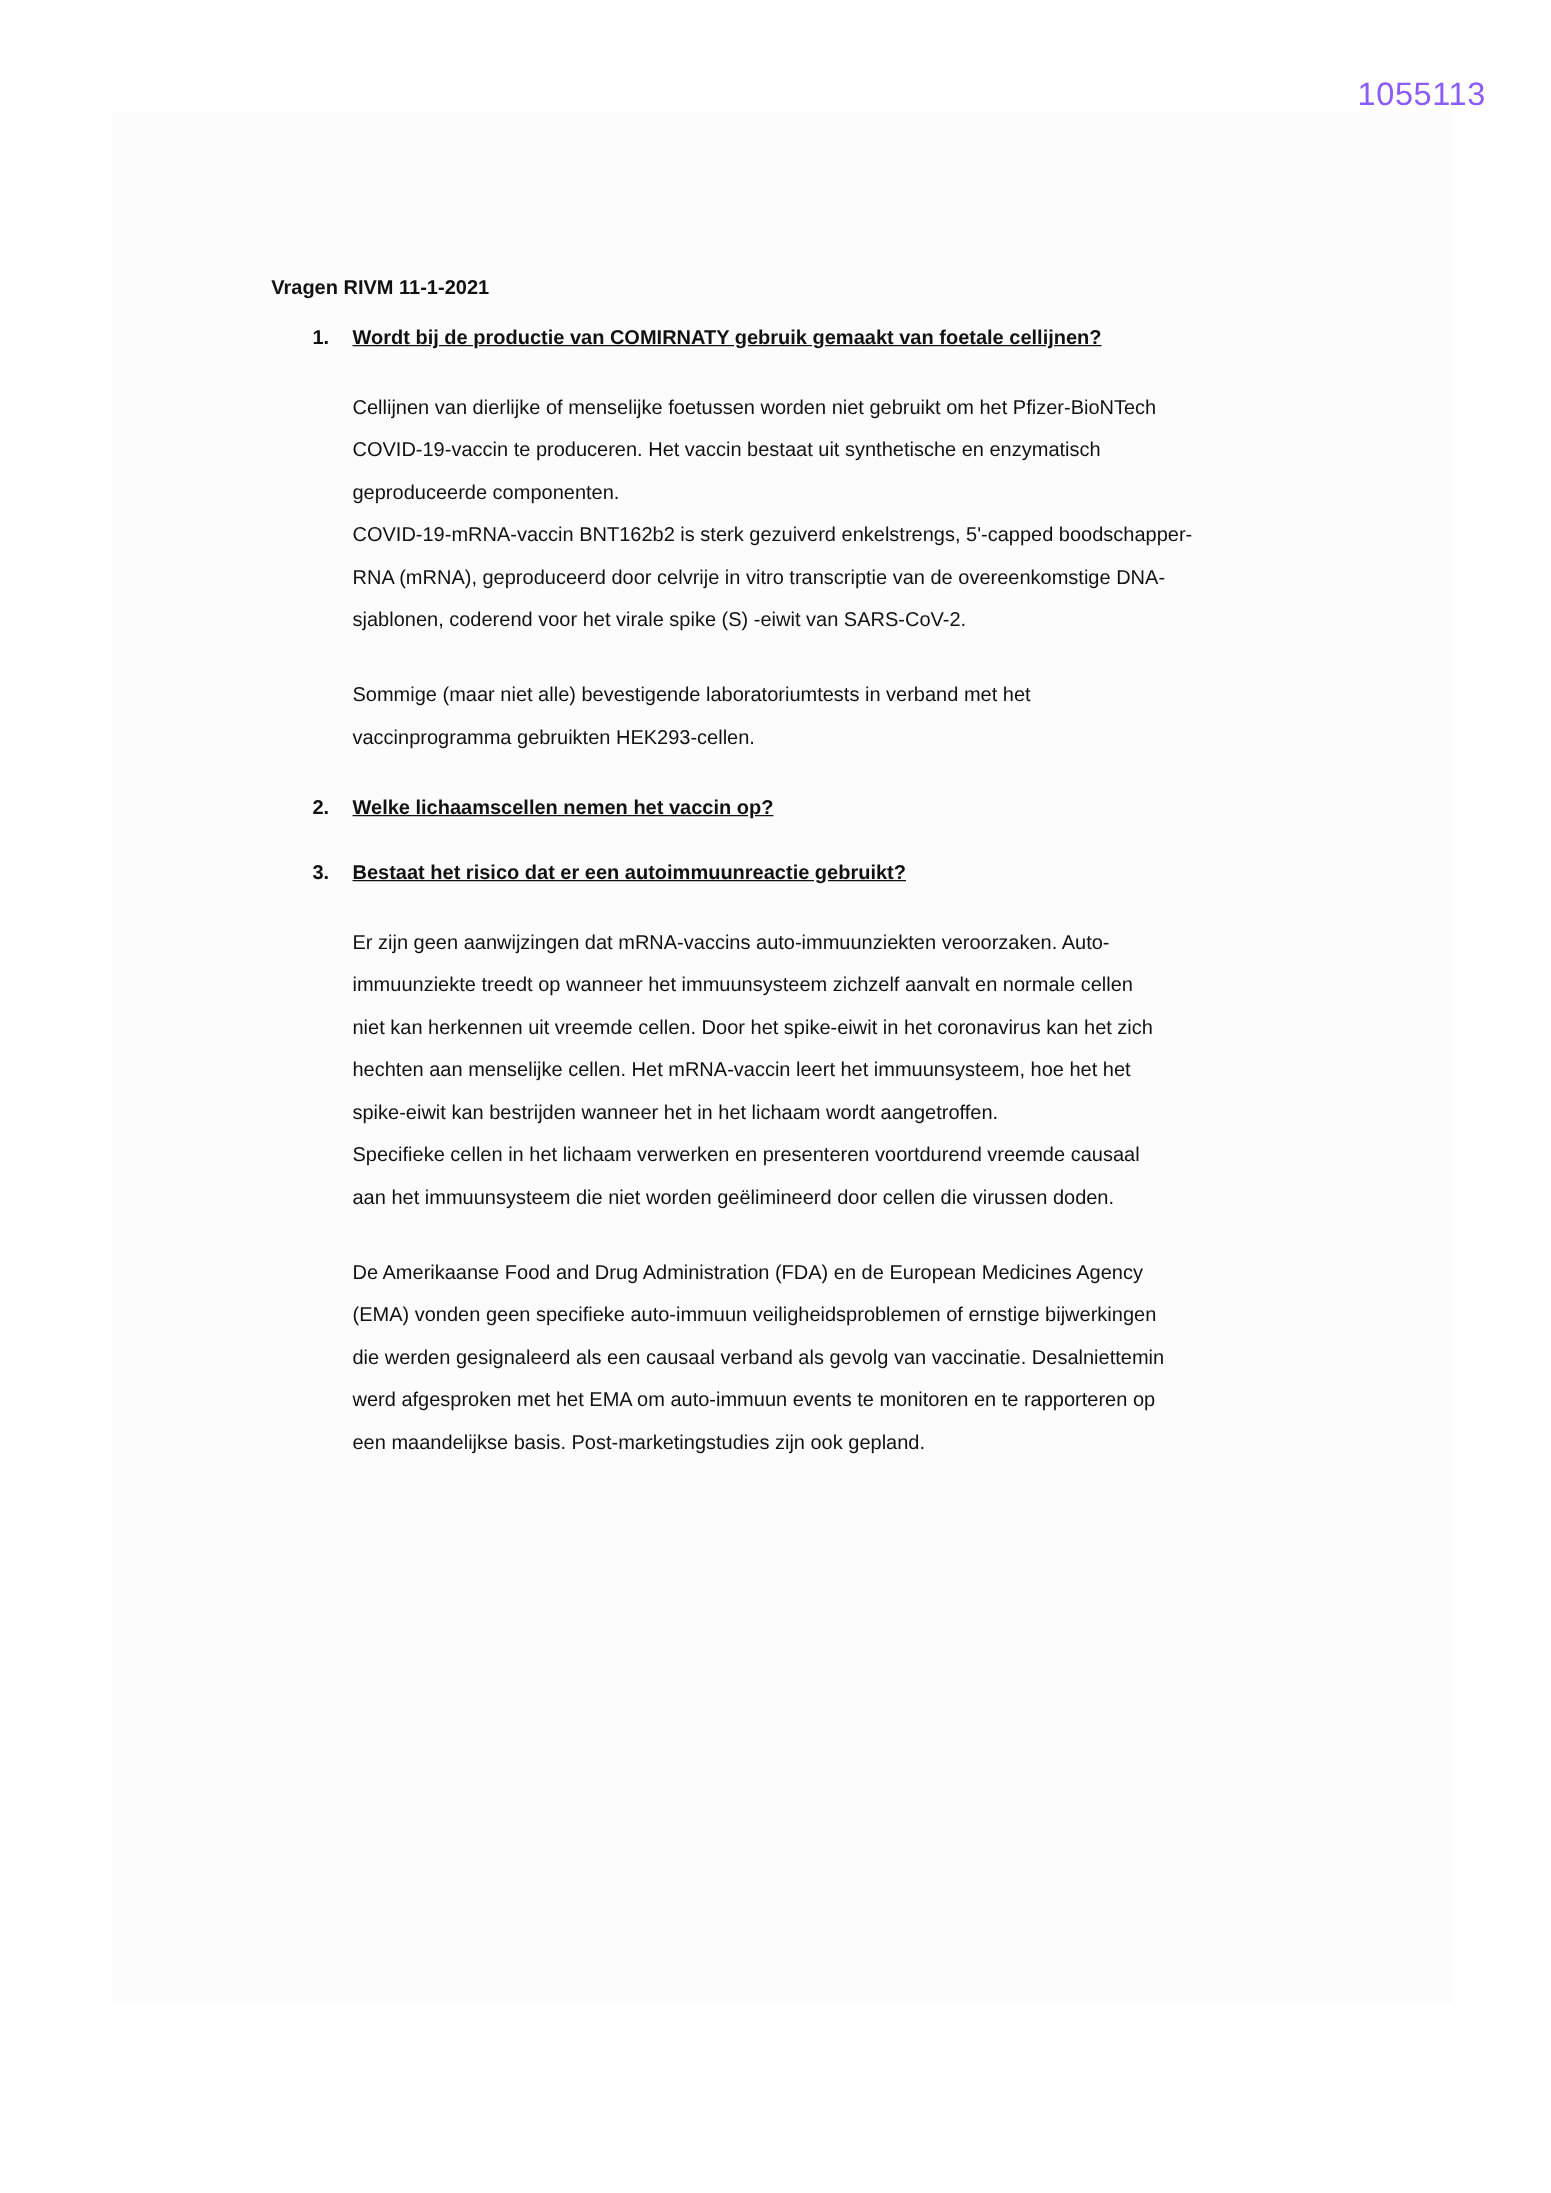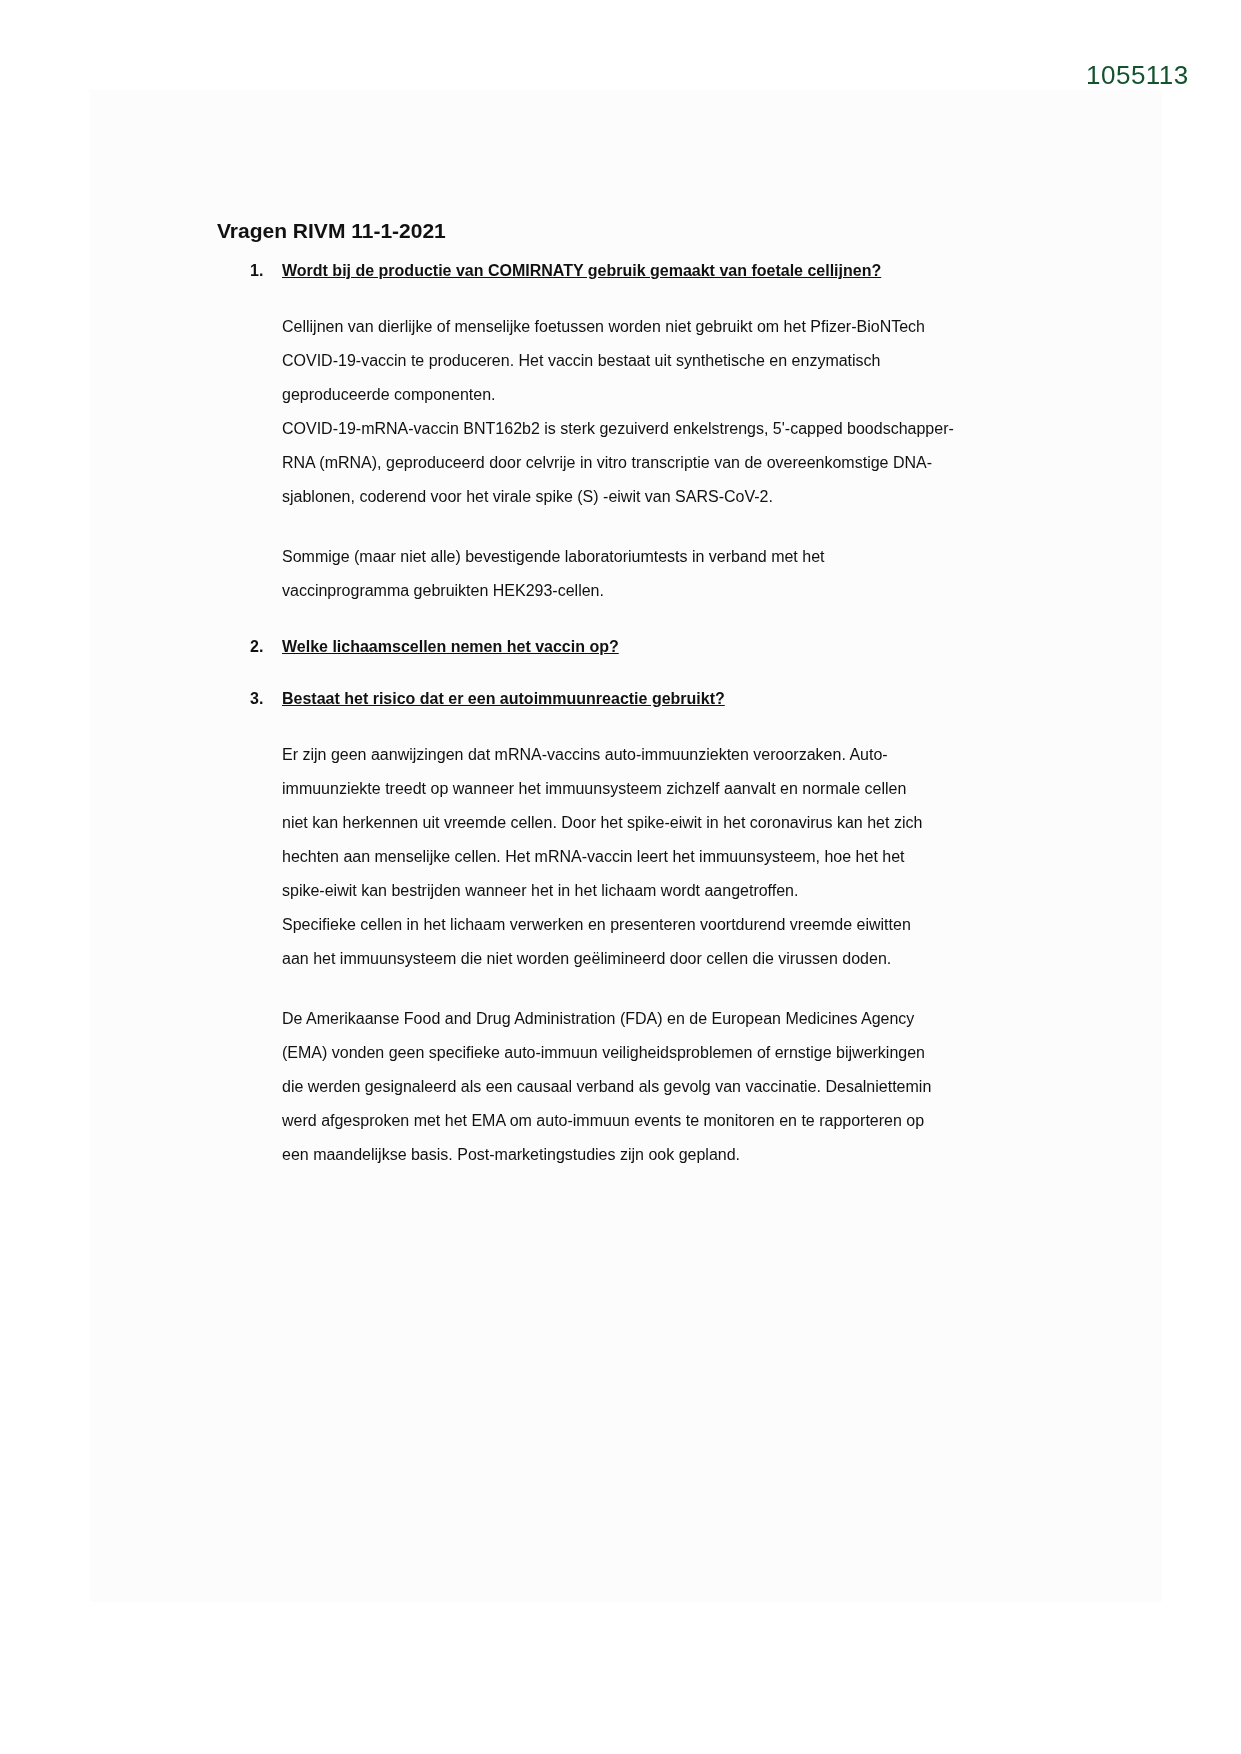--- a/index.html
+++ b/index.html
@@ -22,34 +22,34 @@
       width: 1072px;
       height: 1512px;
       background: #fcfcfc;
     }
     .doc-number {
       position: absolute;
       top: 60px;
       left: 1086px;
       font-family: "Liberation Sans", sans-serif;
       font-size: 26px;
-      color: #14532d;
+      color: #8b5cf6;
       letter-spacing: 0.5px;
     }
     .content {
       position: absolute;
       left: 217px;
       top: 218px;
       width: 820px;
       font-size: 16px;
       line-height: 26px;
     }
     .doc-title {
       font-weight: bold;
-      font-size: 21px;
+      font-size: 16px;
       margin: 0 0 14px 0;
       line-height: 26px;
     }
     .question {
       display: flex;
       font-weight: bold;
       line-height: 26px;
       margin: 0 0 26px 0;
     }
     .q-num {
@@ -117,21 +117,21 @@
     <div class="question">
       <span class="q-num">3.</span>
       <span class="q-text">Bestaat het risico dat er een autoimmuunreactie gebruikt?</span>
     </div>
     <div class="answer">
       <p class="para tight">Er zijn geen aanwijzingen dat mRNA-vaccins auto-immuunziekten veroorzaken. Auto-
 immuunziekte treedt op wanneer het immuunsysteem zichzelf aanvalt en normale cellen
 niet kan herkennen uit vreemde cellen. Door het spike-eiwit in het coronavirus kan het zich
 hechten aan menselijke cellen. Het mRNA-vaccin leert het immuunsysteem, hoe het het
 spike-eiwit kan bestrijden wanneer het in het lichaam wordt aangetroffen.</p>
-      <p class="para">Specifieke cellen in het lichaam verwerken en presenteren voortdurend vreemde eiwitten
+      <p class="para">Specifieke cellen in het lichaam verwerken en presenteren voortdurend vreemde causaal
 aan het immuunsysteem die niet worden geëlimineerd door cellen die virussen doden.</p>
       <p class="para">De Amerikaanse Food and Drug Administration (FDA) en de European Medicines Agency
 (EMA) vonden geen specifieke auto-immuun veiligheidsproblemen of ernstige bijwerkingen
 die werden gesignaleerd als een causaal verband als gevolg van vaccinatie. Desalniettemin
 werd afgesproken met het EMA om auto-immuun events te monitoren en te rapporteren op
 een maandelijkse basis. Post-marketingstudies zijn ook gepland.</p>
     </div>
   </div>
 </div>
 

